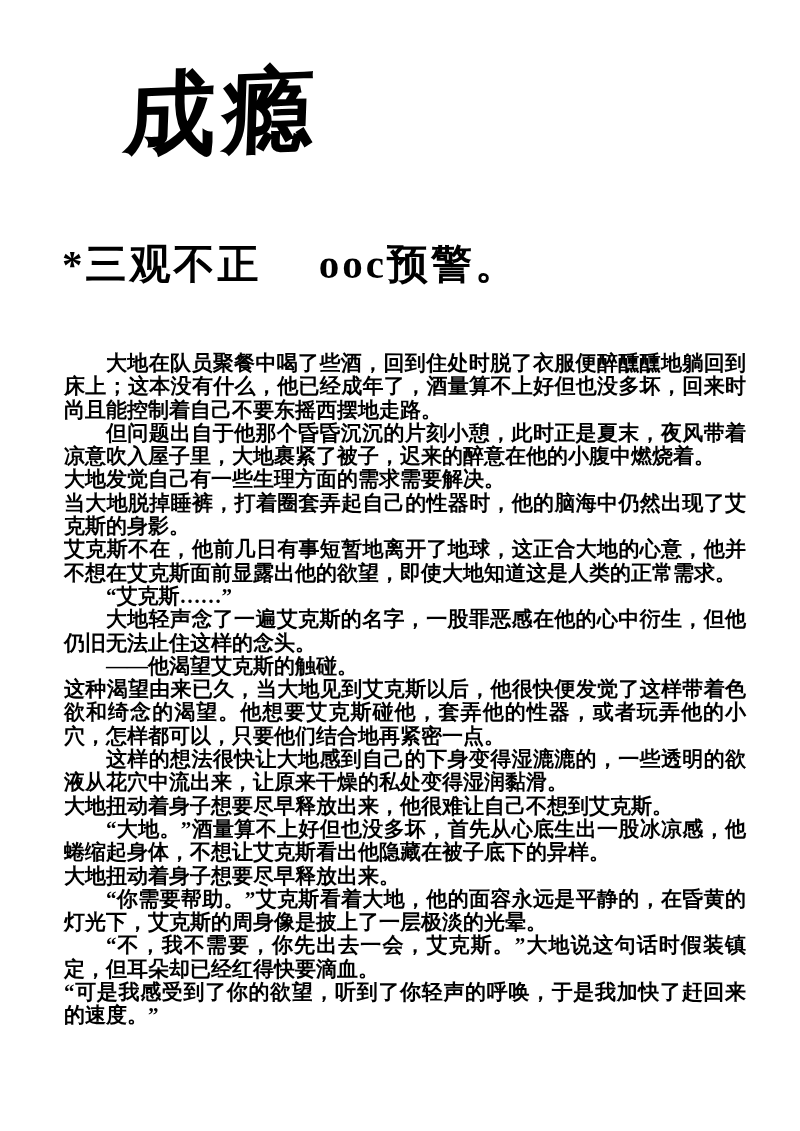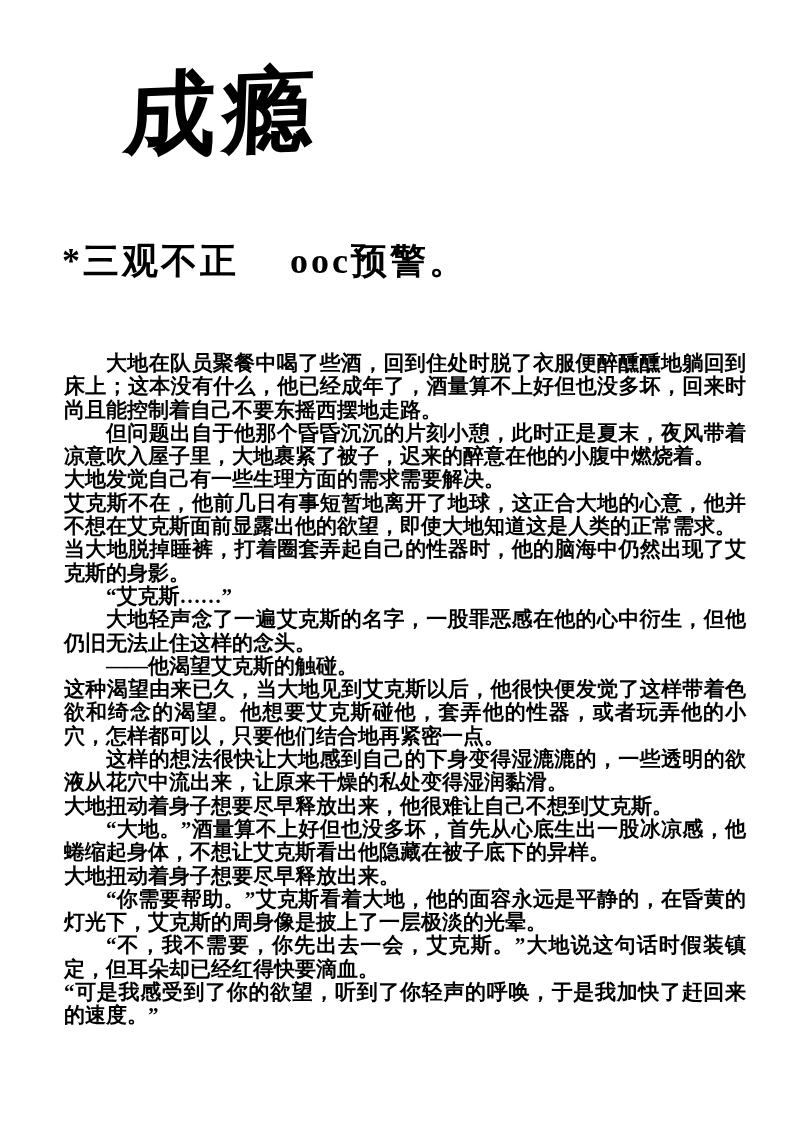--- a/index.html
+++ b/index.html
@@ -25,21 +25,21 @@
     font-weight: bold;
     letter-spacing: 6px;
     white-space: nowrap;
     transform: rotate(-2deg) skewX(-4deg);
     transform-origin: left top;
   }
   .warning {
     position: absolute;
     left: 62px;
     top: 238px;
-    font-size: 36px;
+    font-size: 41px;
     line-height: 1.3;
     font-weight: bold;
     letter-spacing: 3px;
     white-space: pre;
   }
   .body {
     position: absolute;
     left: 64px;
     top: 352px;
     width: 682px;
@@ -61,22 +61,22 @@
 </head>
 <body>
 
 <div class="page">
   <div class="title">成瘾</div>
   <div class="warning">*三观不正　 ooc预警。</div>
   <div class="body">
       <div class="para indent">大地在队员聚餐中喝了些酒，回到住处时脱了衣服便醉醺醺地躺回到床上；这本没有什么，他已经成年了，酒量算不上好但也没多坏，回来时尚且能控制着自己不要东摇西摆地走路。</div>
       <div class="para indent">但问题出自于他那个昏昏沉沉的片刻小憩，此时正是夏末，夜风带着凉意吹入屋子里，大地裹紧了被子，迟来的醉意在他的小腹中燃烧着。</div>
       <div class="para">大地发觉自己有一些生理方面的需求需要解决。</div>
+      <div class="para">当大地脱掉睡裤，打着圈套弄起自己的性器时，他的脑海中仍然出现了艾克斯的身影。</div>
       <div class="para">艾克斯不在，他前几日有事短暂地离开了地球，这正合大地的心意，他并不想在艾克斯面前显露出他的欲望，即使大地知道这是人类的正常需求。</div>
-      <div class="para">当大地脱掉睡裤，打着圈套弄起自己的性器时，他的脑海中仍然出现了艾克斯的身影。</div>
       <div class="para indent">“艾克斯……”</div>
       <div class="para indent">大地轻声念了一遍艾克斯的名字，一股罪恶感在他的心中衍生，但他仍旧无法止住这样的念头。</div>
       <div class="para indent">——他渴望艾克斯的触碰。</div>
       <div class="para">这种渴望由来已久，当大地见到艾克斯以后，他很快便发觉了这样带着色欲和绮念的渴望。他想要艾克斯碰他，套弄他的性器，或者玩弄他的小穴，怎样都可以，只要他们结合地再紧密一点。</div>
       <div class="para indent">这样的想法很快让大地感到自己的下身变得湿漉漉的，一些透明的欲液从花穴中流出来，让原来干燥的私处变得湿润黏滑。</div>
       <div class="para">大地扭动着身子想要尽早释放出来，他很难让自己不想到艾克斯。</div>
       <div class="para indent">“大地。”酒量算不上好但也没多坏，首先从心底生出一股冰凉感，他蜷缩起身体，不想让艾克斯看出他隐藏在被子底下的异样。</div>
       <div class="para">大地扭动着身子想要尽早释放出来。</div>
       <div class="para indent">“你需要帮助。”艾克斯看着大地，他的面容永远是平静的，在昏黄的灯光下，艾克斯的周身像是披上了一层极淡的光晕。</div>
       <div class="para indent">“不，我不需要，你先出去一会，艾克斯。”大地说这句话时假装镇定，但耳朵却已经红得快要滴血。</div>

